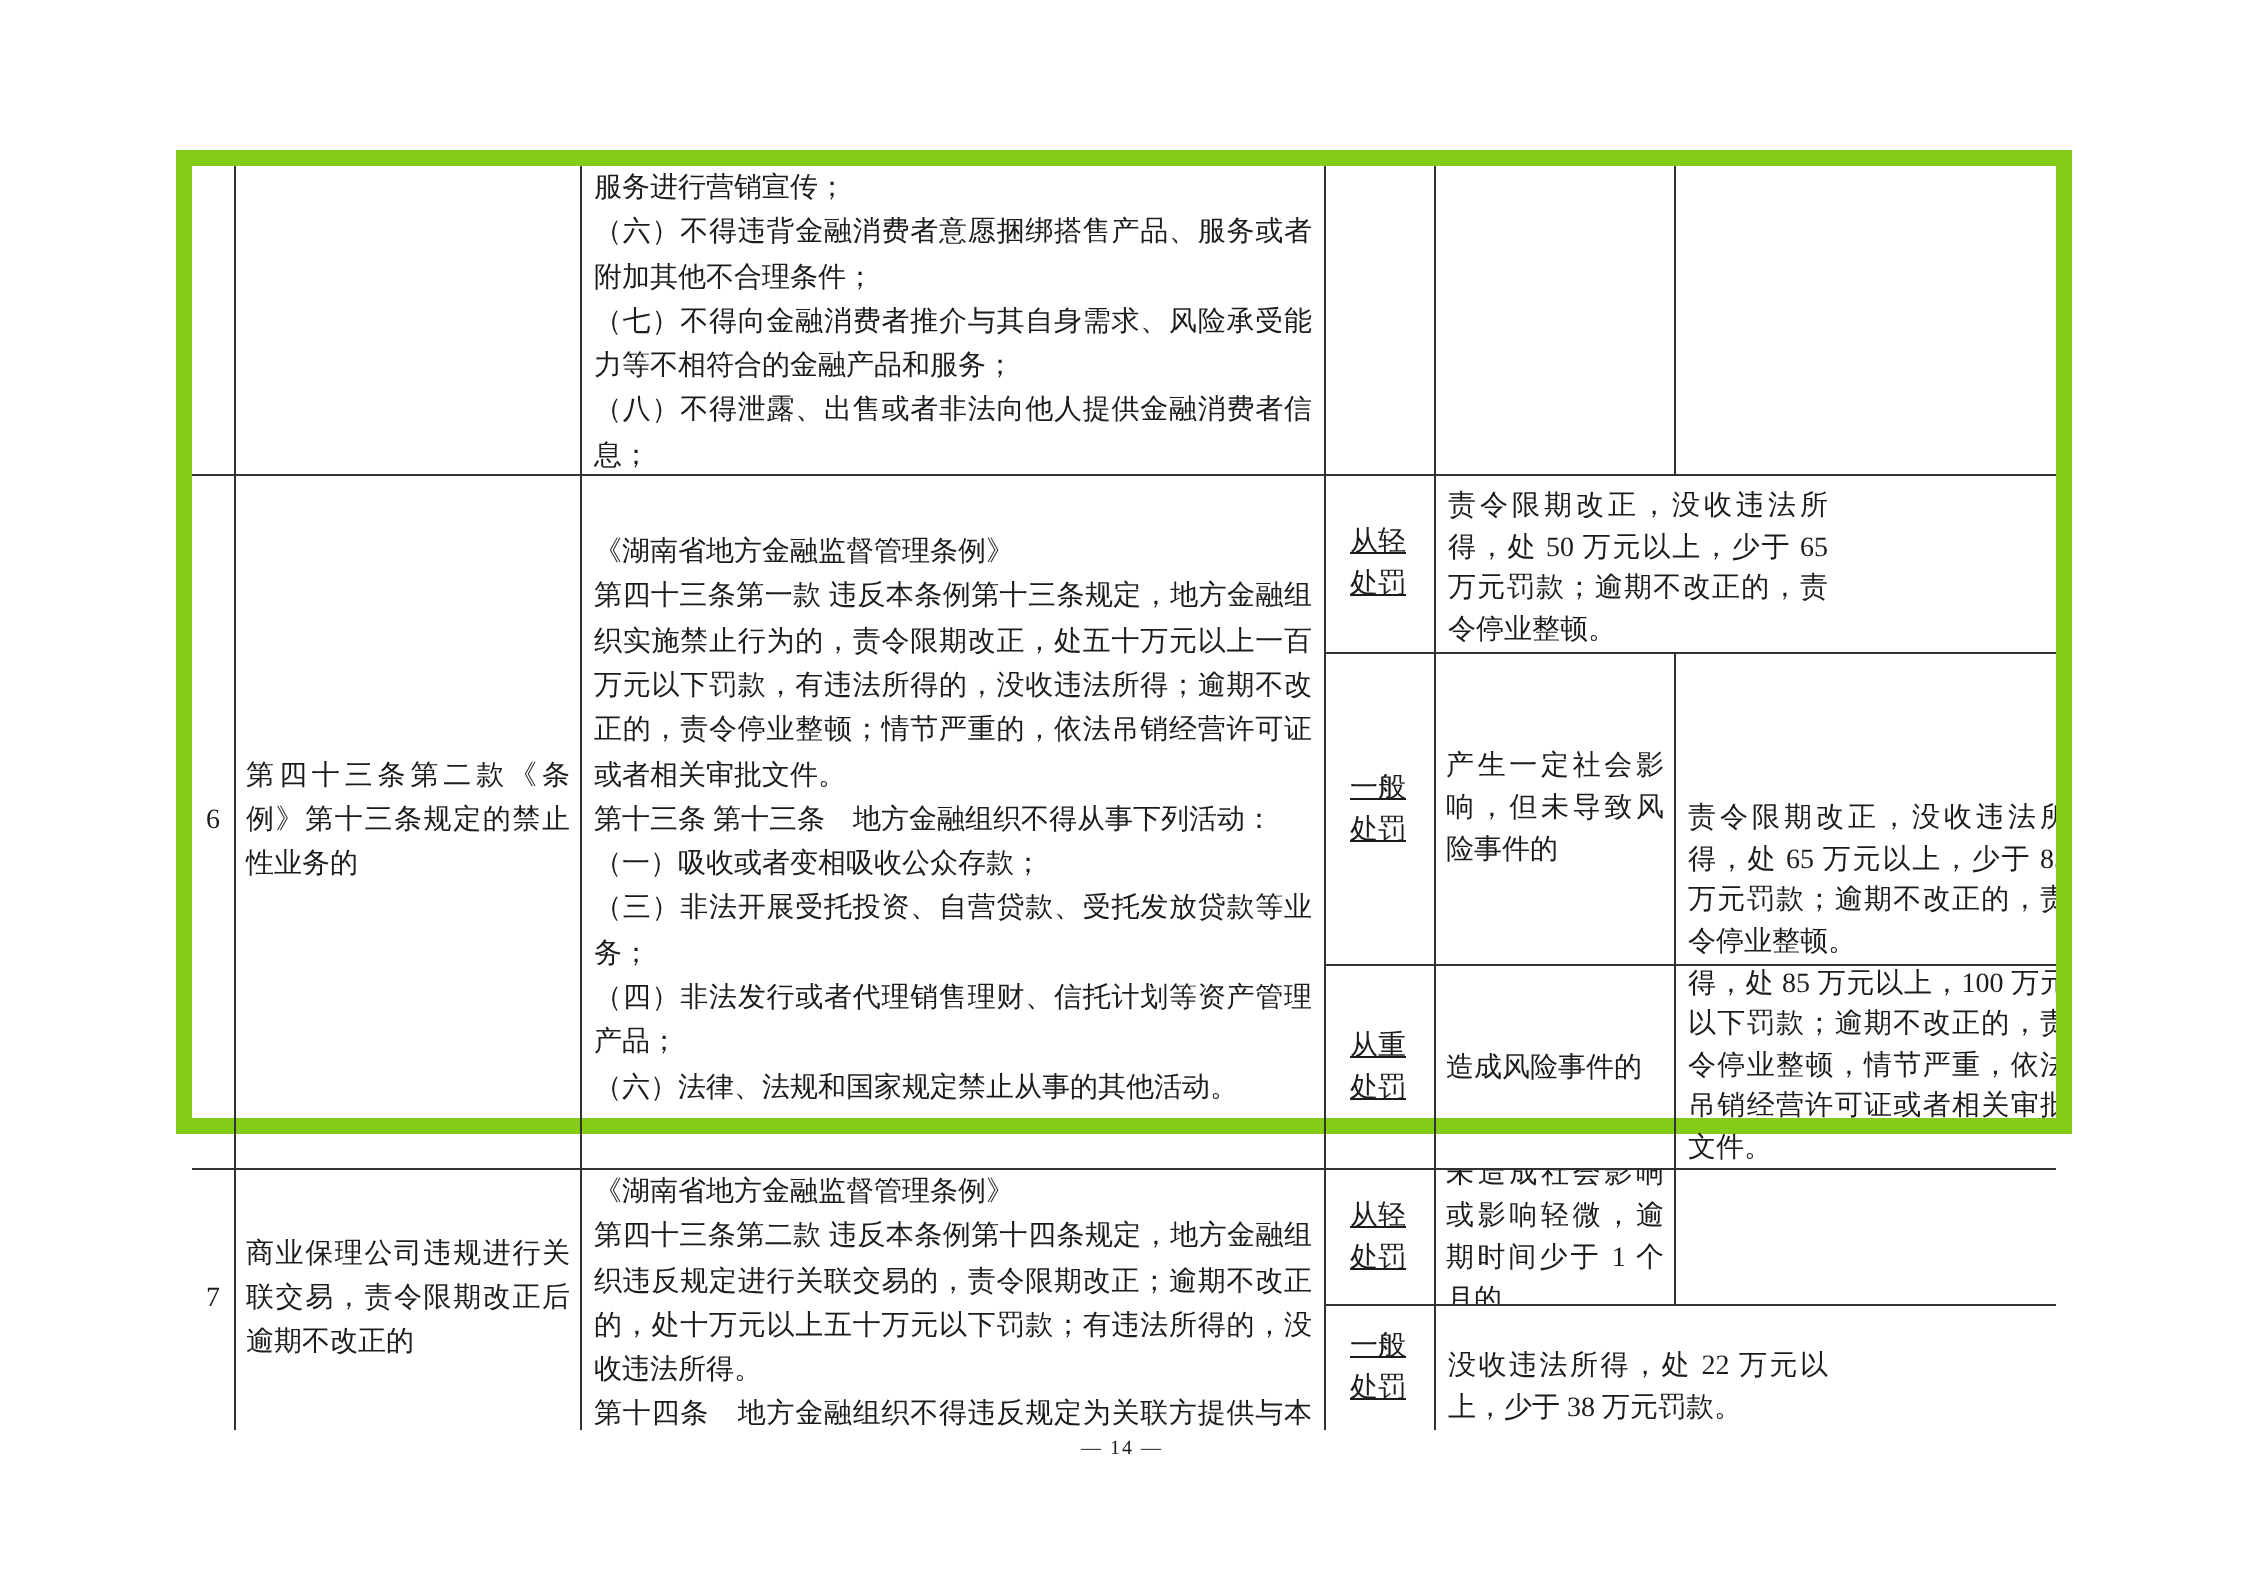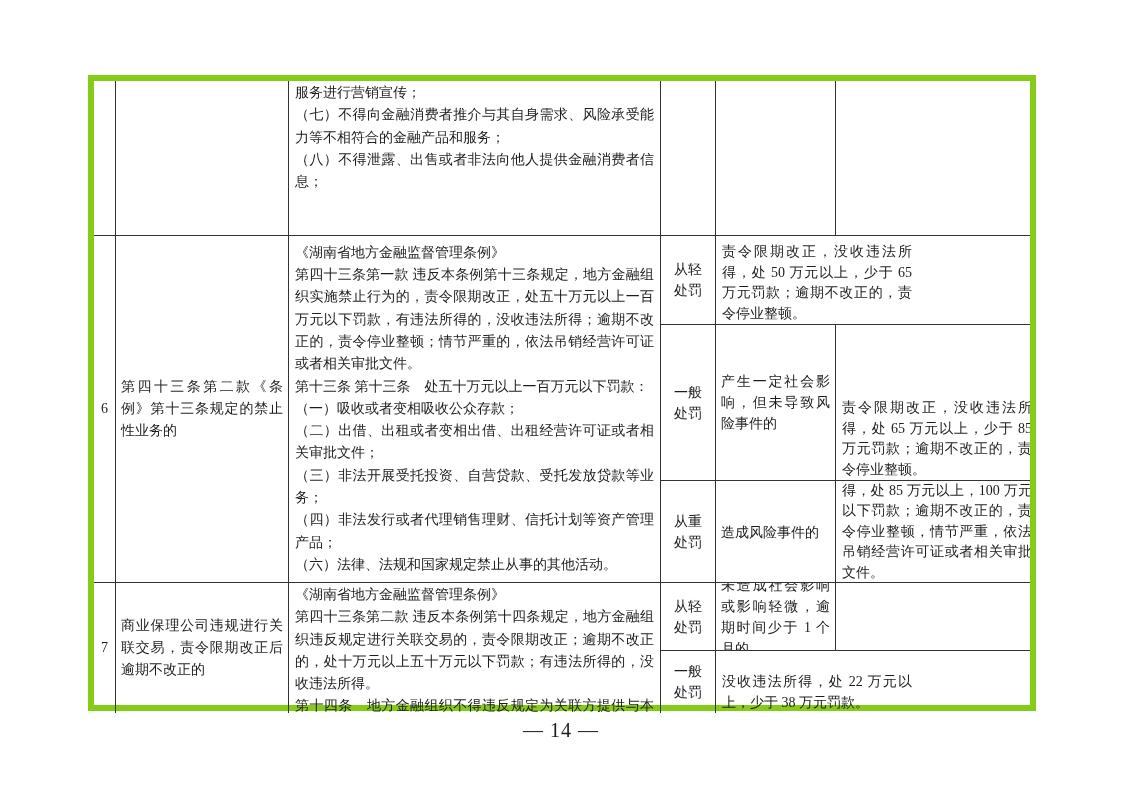--- a/index.html
+++ b/index.html
@@ -2,22 +2,22 @@
 <html><head>
 <meta charset="utf-8">
 <style>
   html,body{margin:0;padding:0;}
   body{
     width:1122px;height:793px;position:relative;background:#ffffff;
     font-family:"Liberation Serif","DejaVu Serif",serif;color:#1c1c1c;
     font-size:14px;
   }
   .doc-table{
-    position:absolute;left:88px;top:75px;width:948px;height:636px;
-    box-sizing:border-box;border:6px solid #84cc16;background:#ffffff;
+    position:absolute;left:88px;top:75px;width:948px;height:492px;
+    box-sizing:border-box;border:8px solid #84cc16;background:#ffffff;
   }
   .t-row{display:flex;border-bottom:1px solid #333333;box-sizing:border-box;overflow:hidden;}
   .t-row:last-child{border-bottom:none;}
   .row-a{height:155px;}
   .row-b{height:347px;}
   .row-c{height:130px;}
   .cell{box-sizing:border-box;border-right:1px solid #333333;overflow:hidden;flex:none;}
   .c1{width:22px;display:flex;align-items:center;justify-content:center;font-size:14px;}
   .c2{width:173px;display:flex;flex-direction:column;justify-content:center;
       padding:0 5px;line-height:22px;text-align:justify;}
@@ -26,41 +26,42 @@
   .rcols{width:377px;display:flex;flex-direction:column;flex:none;}
   .subrow{display:flex;border-bottom:1px solid #333333;box-sizing:border-box;flex:none;overflow:hidden;}
   .subrow:last-child{border-bottom:none;}
   .sr-b1{height:89px;}
   .sr-b2{height:156px;}
   .sr-b3{height:102px;}
   .sr-c1{height:68px;}
   .sr-c2{height:62px;}
   .sr-fill{flex:1 1 auto;}
   .c4{width:55px;display:flex;align-items:center;justify-content:center;line-height:21px;}
-  .c4 .lv{width:30px;text-align:center;}
+  .c4 .lv{width:30px;text-decoration:underline;}
   .c5{width:120px;display:flex;flex-direction:column;justify-content:center;
       padding:0 5px;line-height:21px;text-align:justify;}
   .c6{width:202px;border-right:none;display:flex;flex-direction:column;justify-content:flex-end;
       padding:0 6px;line-height:20.5px;text-align:justify;}
   .para{text-align:justify;}
   .pageno{
     position:absolute;left:0;width:1122px;top:719px;text-align:center;
-    font-size:20px;letter-spacing:1px;color:#1c1c1c;
+    font-size:10px;letter-spacing:1px;color:#1c1c1c;
   }
 </style>
 </head>
 <body>
 
 <div class="doc-table">
 
   <div class="t-row row-a">
     <div class="cell c1"></div>
     <div class="cell c2"></div>
     <div class="cell c3">
       <div class="para">服务进行营销宣传；</div>
+      <div class="para">（六）不得违背金融消费者意愿捆绑搭售产品、服务或者附加其他不合理条件；</div>
       <div class="para">（七）不得向金融消费者推介与其自身需求、风险承受能力等不相符合的金融产品和服务；</div>
       <div class="para">（八）不得泄露、出售或者非法向他人提供金融消费者信息；</div>
 
     </div>
     <div class="rcols">
       <div class="subrow sr-fill">
         <div class="cell c4"></div>
         <div class="cell c5"></div>
         <div class="cell c6"></div>
       </div>
@@ -70,23 +71,22 @@
   <div class="t-row row-b">
     <div class="cell c1">
       <span>6</span>
     </div>
     <div class="cell c2">
       <div class="para">第四十三条第二款《条例》第十三条规定的禁止性业务的</div>
     </div>
     <div class="cell c3 v-center">
       <div class="para">《湖南省地方金融监督管理条例》</div>
       <div class="para">第四十三条第一款 违反本条例第十三条规定，地方金融组织实施禁止行为的，责令限期改正，处五十万元以上一百万元以下罚款，有违法所得的，没收违法所得；逾期不改正的，责令停业整顿；情节严重的，依法吊销经营许可证或者相关审批文件。</div>
-      <div class="para">第十三条 第十三条　处五十万元以上一百万元以下罚款：</div>
+      <div class="para">第十三条 第十三条　地方金融组织不得从事下列活动：</div>
       <div class="para">（一）吸收或者变相吸收公众存款；</div>
-      <div class="para">（二）出借、出租或者变相出借、出租经营许可证或者相关审批文件；</div>
       <div class="para">（三）非法开展受托投资、自营贷款、受托发放贷款等业务；</div>
       <div class="para">（四）非法发行或者代理销售理财、信托计划等资产管理产品；</div>
       <div class="para">（六）法律、法规和国家规定禁止从事的其他活动。</div>
     </div>
     <div class="rcols">
       <div class="subrow sr-b1">
         <div class="cell c4">
           <div class="lv">从轻处罚</div>
         </div>
         <div class="cell c6">

